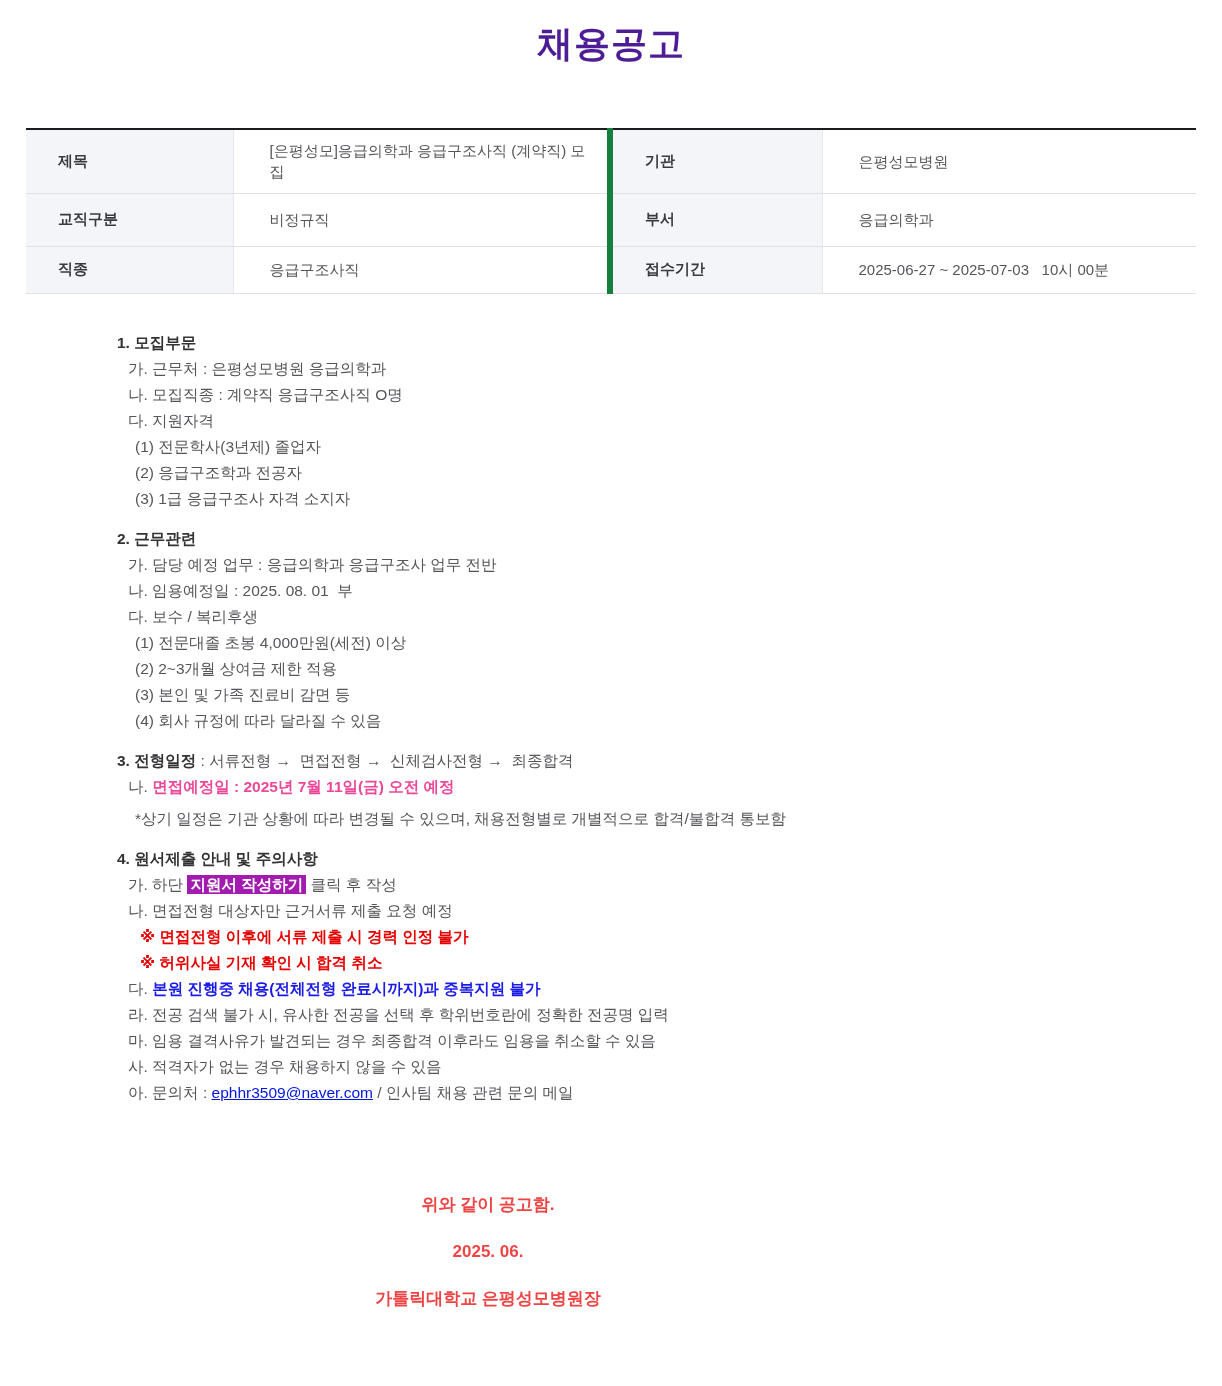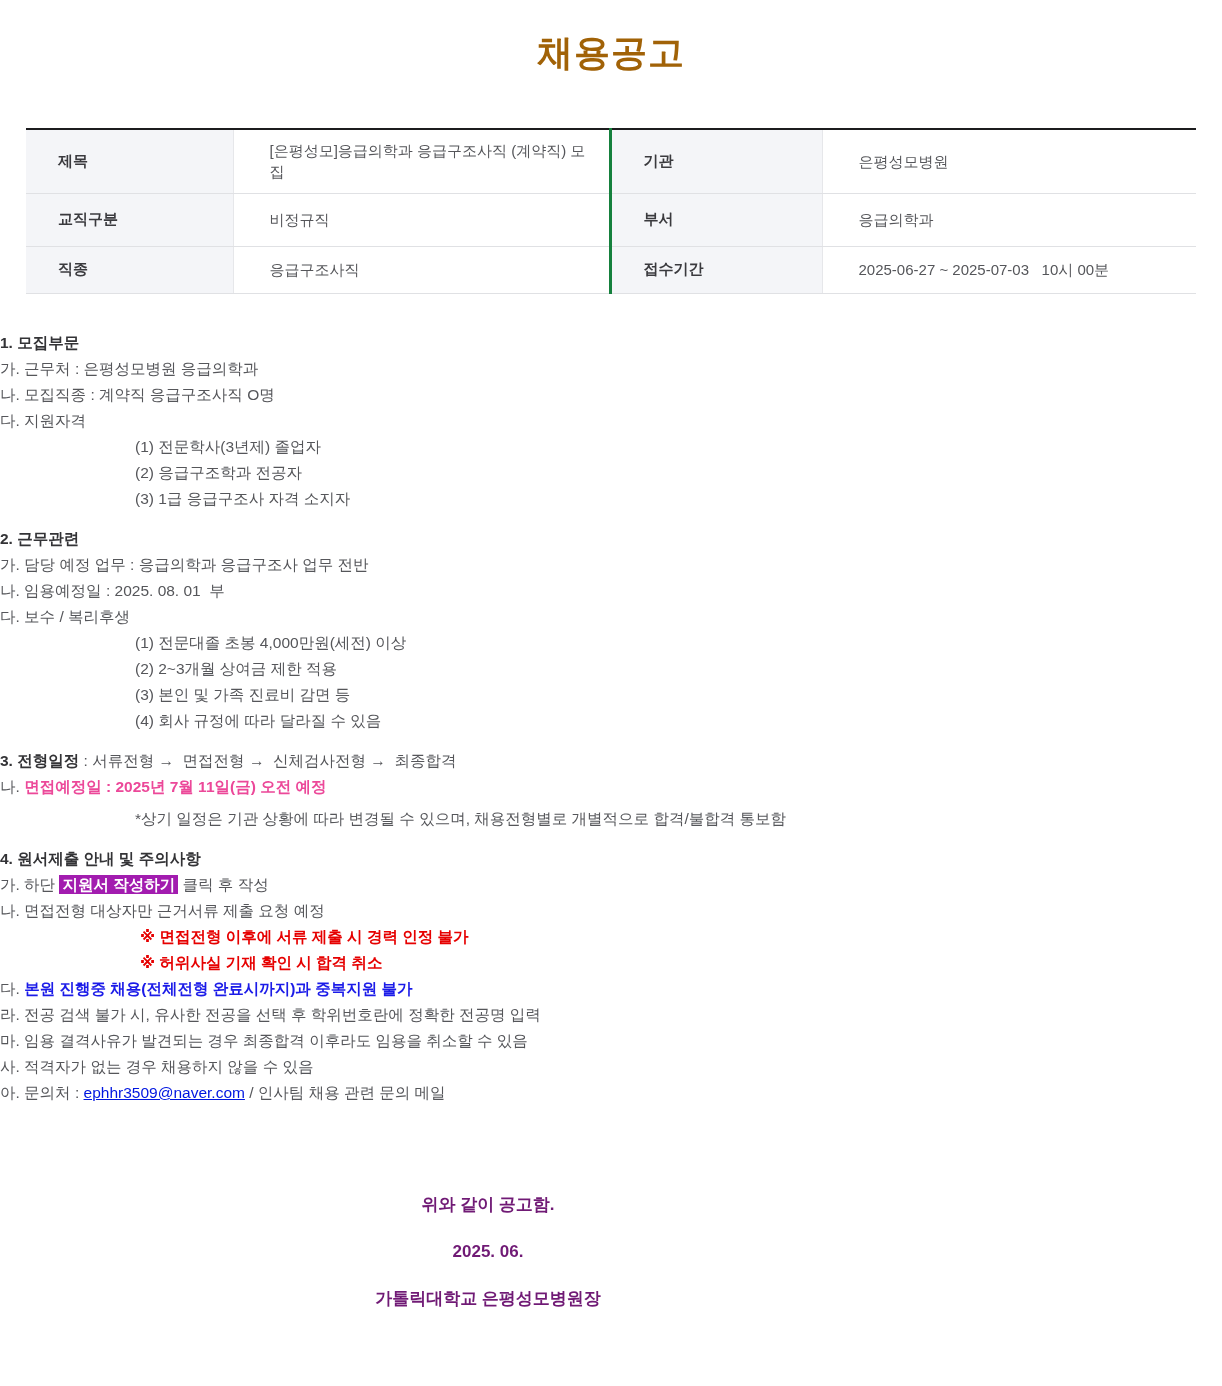--- a/index.html
+++ b/index.html
@@ -6,26 +6,26 @@
   html, body { margin: 0; padding: 0; background: #ffffff; }
   body { font-family: "Liberation Sans", "DejaVu Sans", sans-serif; }
   .page {
     position: relative;
     width: 1222px;
     height: 1386px;
     background: #ffffff;
     overflow: hidden;
   }
   .page-title {
-    margin: 9px;
+    margin: 0;
     padding-top: 20px;
     text-align: center;
     font-size: 36px;
     font-weight: bold;
-    color: #a16207;
+    color: #4c1d95;
     letter-spacing: 1px;
   }
   
   .info-table {
     position: absolute;
     left: 26px;
     top: 128px;
     width: 1170px;
     border-collapse: collapse;
     border-top: 2px solid #1c1c1e;
@@ -44,35 +44,35 @@
     font-weight: bold;
     padding-left: 32px;
   }
   .cell-value {
     color: #55565a;
     padding-left: 36px;
     padding-right: 14px;
     border-left: 1px solid #e6e7ea;
     line-height: 21px;
   }
-  td.cell-label.c3 { border-left: 3px solid #15803d; }
+  td.cell-label.c3 { border-left: 6px solid #15803d; }
   
   .notice-body {
     position: absolute;
     left: 0;
     top: 330px;
     width: 1222px;
     font-size: 15.5px;
     line-height: 26px;
     color: #55565a;
   }
   .section { margin-bottom: 14px; }
   .line { white-space: pre-wrap; }
-  .ind-0 { }
-  .ind-1 { }
+  .ind-0 { padding-left: 117px; }
+  .ind-1 { padding-left: 128px; }
   .ind-2 { padding-left: 135px; }
   .ind-3 { padding-left: 140px; }
   .seg-normal  { color: #55565a; }
   .seg-header  { color: #333336; font-weight: bold; }
   .seg-bolddark{ color: #ec4899; font-weight: bold; }
   .seg-boldblue{ color: #1b1be8; font-weight: bold; }
   .seg-red     { color: #e60000; font-weight: bold; }
   .seg-highlight {
     color: #ffffff;
     background: #a21caf;
@@ -87,21 +87,21 @@
   }
   
   .closing {
     position: absolute;
     left: 0;
     top: 1192px;
     width: 976px;
     text-align: center;
     font-size: 17px;
     font-weight: bold;
-    color: #701a75;
+    color: #ef4444;
   }
   .closing .closing-line { margin-bottom: 21px; line-height: 26px; }
 </style>
 </head>
 <body>
 
 <div class="page">
 
   <h1 class="page-title">채용공고</h1>
 

